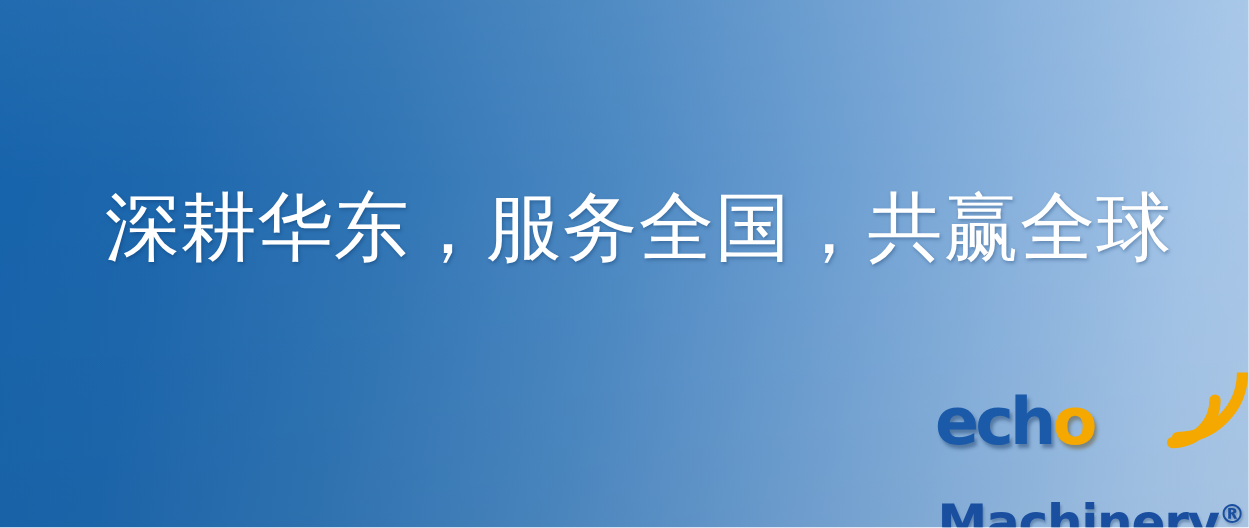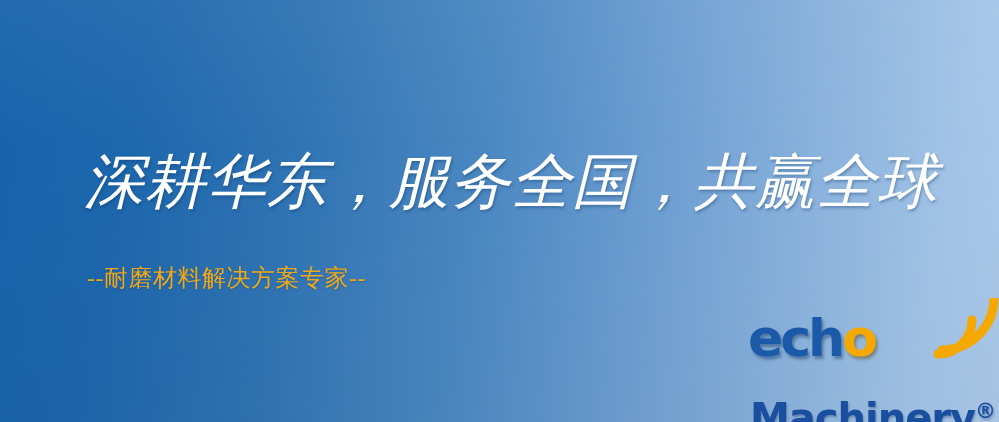--- a/index.html
+++ b/index.html
@@ -45,21 +45,20 @@
     position: absolute;
     left: 84px;
     top: 152px;
     font-family: "Liberation Serif", "DejaVu Serif", serif;
     font-size: 60px;
     line-height: 1;
     letter-spacing: 1px;
     color: #ffffff;
     white-space: nowrap;
     text-shadow: 1px 2px 3px rgba(10, 50, 95, 0.35);
-    font-style: italic;
   }
 
   .subtitle {
     position: absolute;
     left: 87px;
     top: 266px;
     font-family: "Liberation Serif", "DejaVu Serif", serif;
     font-size: 24px;
     line-height: 1;
     letter-spacing: 0.5px;
@@ -125,21 +124,20 @@
 </style>
 </head>
 <body>
 
 <div class="banner">
 
   <div class="banner-sheen"></div>
 
   <div class="headline">深耕华东，服务全国，共赢全球</div>
 
-  <div class="subtitle">--耐磨材料解决方案专家--</div>
 
   <div class="logo">
 
     <div class="logo-wordmark">
       <span>ech</span><span class="letter-o">o</span>
     </div>
 
     <div class="logo-signal">
       <svg width="70" height="62" viewBox="0 0 70 62" xmlns="http://www.w3.org/2000/svg">
         <g fill="none" stroke="#f5a800" stroke-linecap="round">

